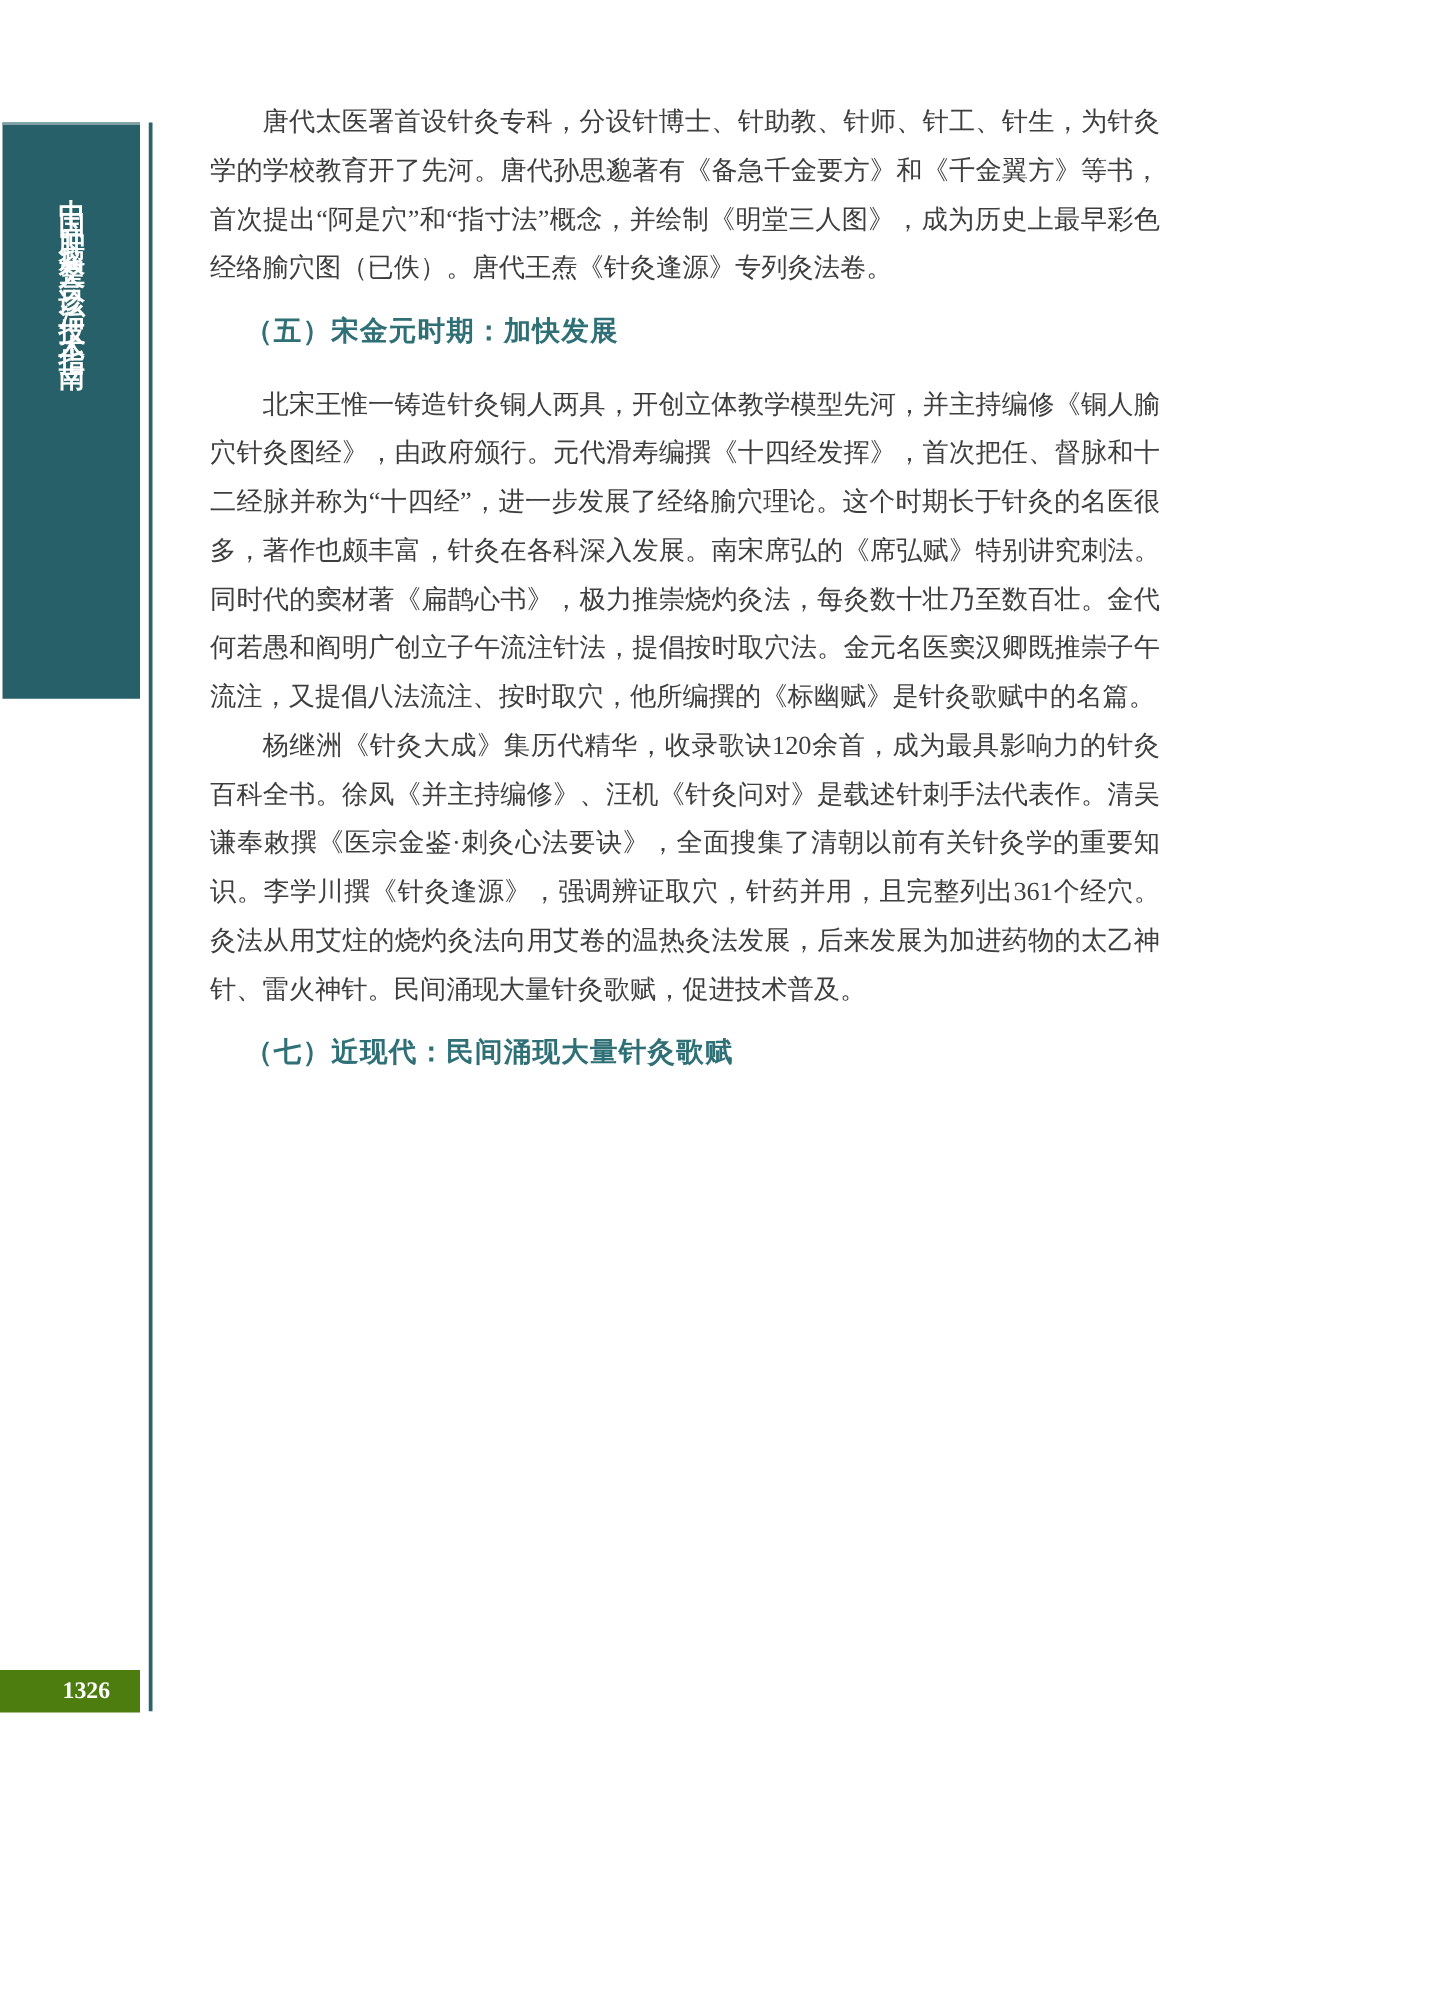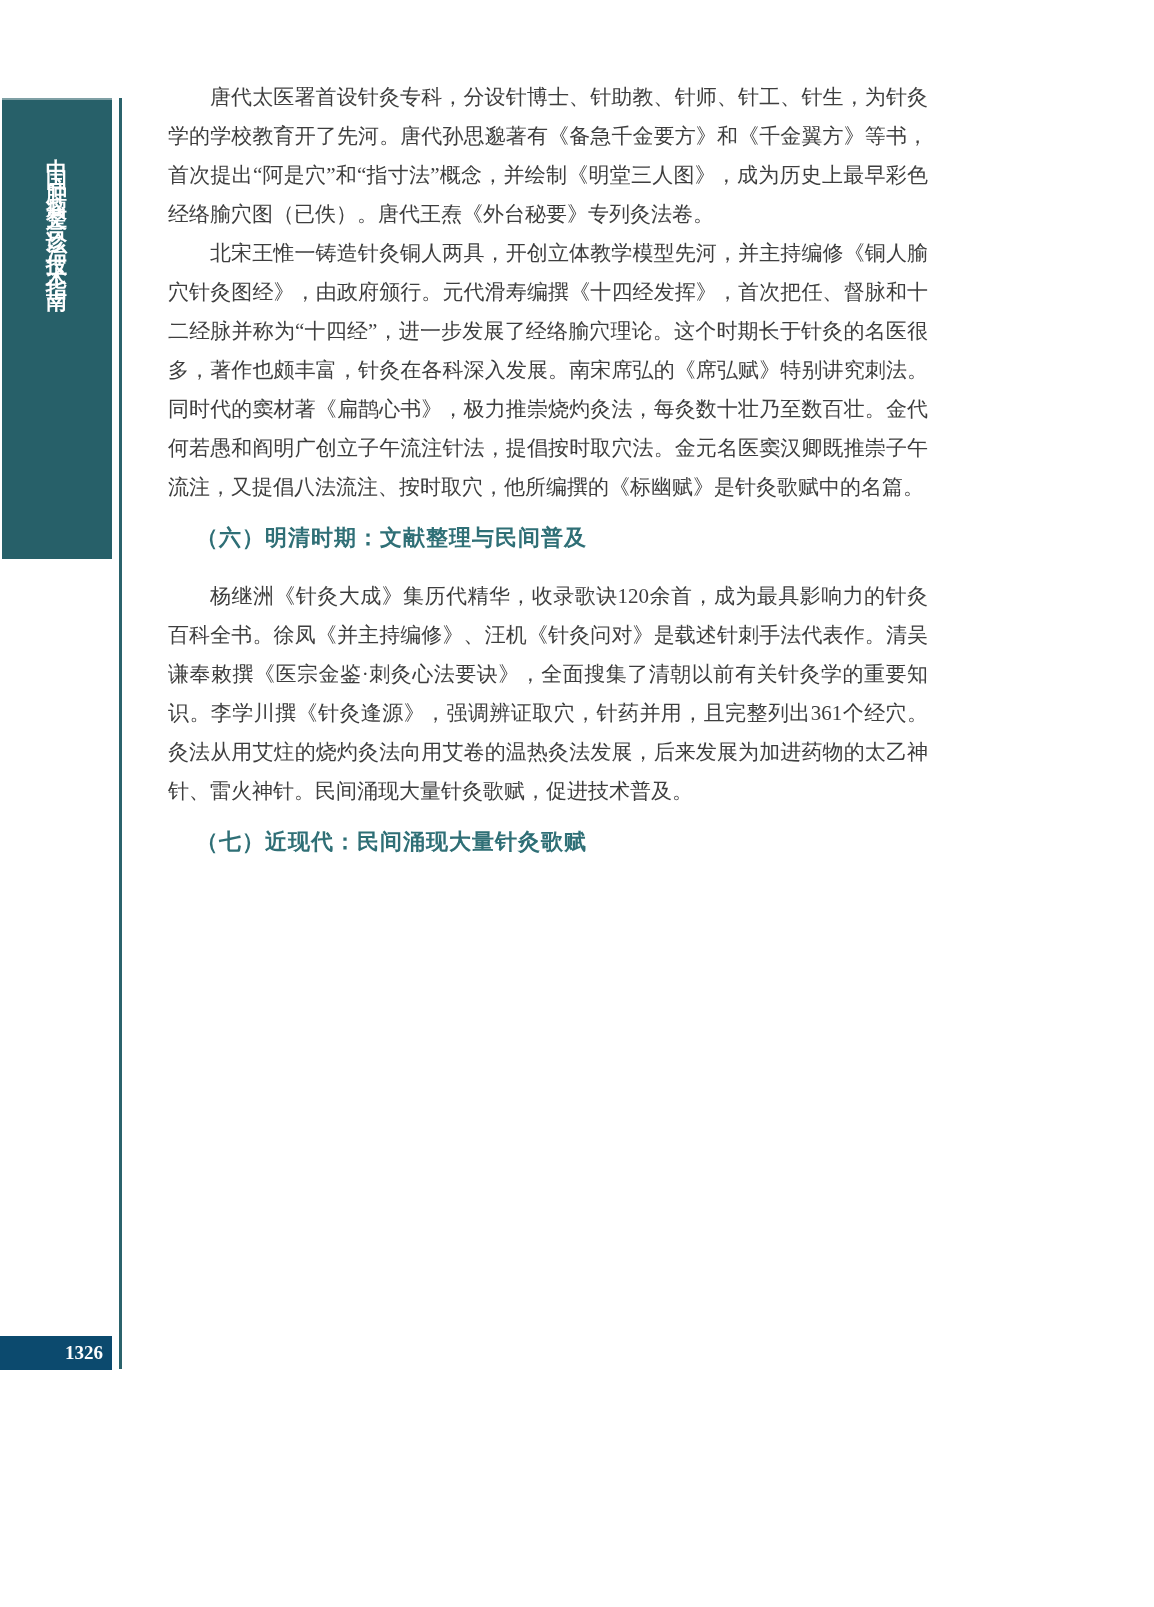--- a/index.html
+++ b/index.html
@@ -48,29 +48,29 @@
     width: 3px;
     height: 1271px;
     background: #2b636c;
   }
   .page-number-badge {
     position: absolute;
     left: 0;
     top: 1336px;
     width: 112px;
     height: 34px;
-    background: #0c4a6e;
+    background: #4d7c0f;
     box-sizing: border-box;
     color: #ffffff;
     font-family: "Liberation Serif", "DejaVu Serif", serif;
     font-weight: bold;
     font-size: 19px;
     line-height: 34px;
     text-align: right;
-    padding-right: 9px;
+    padding-right: 24px;
   }
 
   
   .main-content {
     position: absolute;
     left: 168px;
     top: 78px;
     width: 760px;
     color: #3e3e3e;
     font-size: 21px;
@@ -105,23 +105,23 @@
     <div class="sidebar-title">中国肿瘤整合诊治技术指南</div>
   </div>
 
   <div class="vertical-rule"></div>
 
   <div class="page-number-badge">1326</div>
 
   <div class="main-content">
 
 
-    <p class="body-para">唐代太医署首设针灸专科，分设针博士、针助教、针师、针工、针生，为针灸学的学校教育开了先河。唐代孙思邈著有《备急千金要方》和《千金翼方》等书，首次提出“阿是穴”和“指寸法”概念，并绘制《明堂三人图》，成为历史上最早彩色经络腧穴图（已佚）。唐代王焘《外台秘要》专列灸法卷。</p>
+    <p class="body-para">唐代太医署首设针灸专科，分设针博士、针助教、针师、针工、针生，为针灸学的学校教育开了先河。唐代孙思邈著有《备急千金要方》和《千金翼方》等书，首次提出“阿是穴”和“指寸法”概念，并绘制《明堂三人图》，成为历史上最早彩色经络腧穴图（已佚）。唐代王焘《针灸逢源》专列灸法卷。</p>
 
+    <h2 class="section-heading">（五）宋金元时期：加快发展</h2>
     <p class="body-para">北宋王惟一铸造针灸铜人两具，开创立体教学模型先河，并主持编修《铜人腧穴针灸图经》，由政府颁行。元代滑寿编撰《十四经发挥》，首次把任、督脉和十二经脉并称为“十四经”，进一步发展了经络腧穴理论。这个时期长于针灸的名医很多，著作也颇丰富，针灸在各科深入发展。南宋席弘的《席弘赋》特别讲究刺法。同时代的窦材著《扁鹊心书》，极力推崇烧灼灸法，每灸数十壮乃至数百壮。金代何若愚和阎明广创立子午流注针法，提倡按时取穴法。金元名医窦汉卿既推崇子午流注，又提倡八法流注、按时取穴，他所编撰的《标幽赋》是针灸歌赋中的名篇。</p>
 
-    <h2 class="section-heading">（六）明清时期：文献整理与民间普及</h2>
     <p class="body-para">杨继洲《针灸大成》集历代精华，收录歌诀120余首，成为最具影响力的针灸百科全书。徐凤《并主持编修》、汪机《针灸问对》是载述针刺手法代表作。清吴谦奉敕撰《医宗金鉴·刺灸心法要诀》，全面搜集了清朝以前有关针灸学的重要知识。李学川撰《针灸逢源》，强调辨证取穴，针药并用，且完整列出361个经穴。灸法从用艾炷的烧灼灸法向用艾卷的温热灸法发展，后来发展为加进药物的太乙神针、雷火神针。民间涌现大量针灸歌赋，促进技术普及。</p>
 
     <h2 class="section-heading">（七）近现代：民间涌现大量针灸歌赋</h2>
 
   </div>
 </div>
 
 </body></html>

